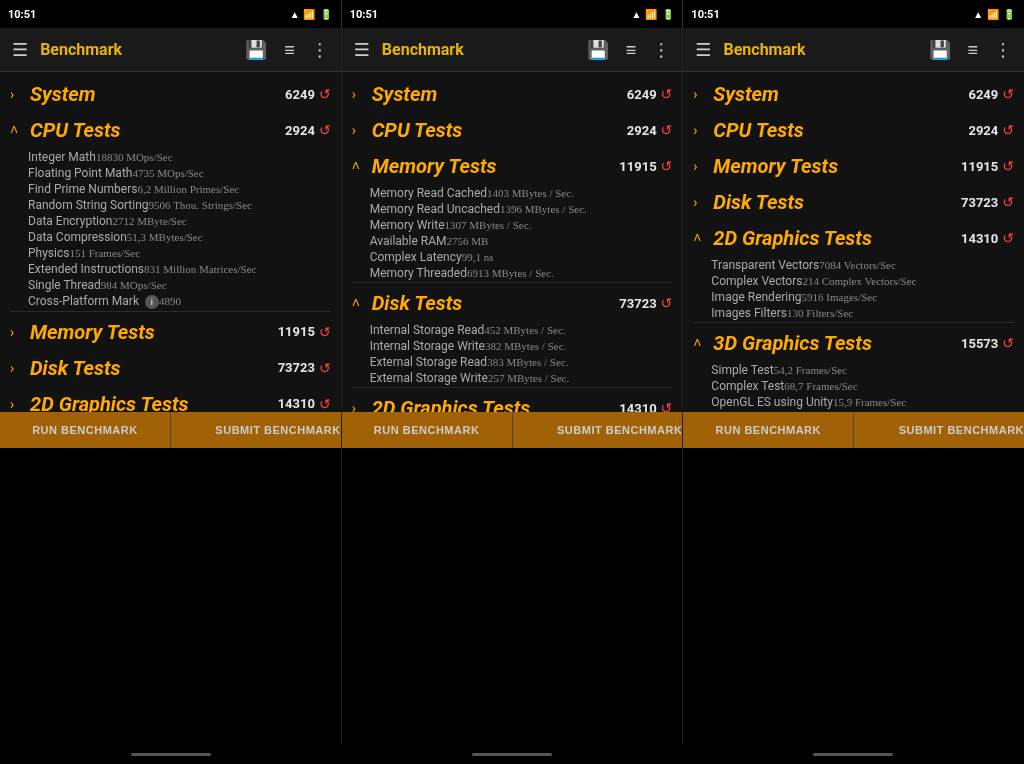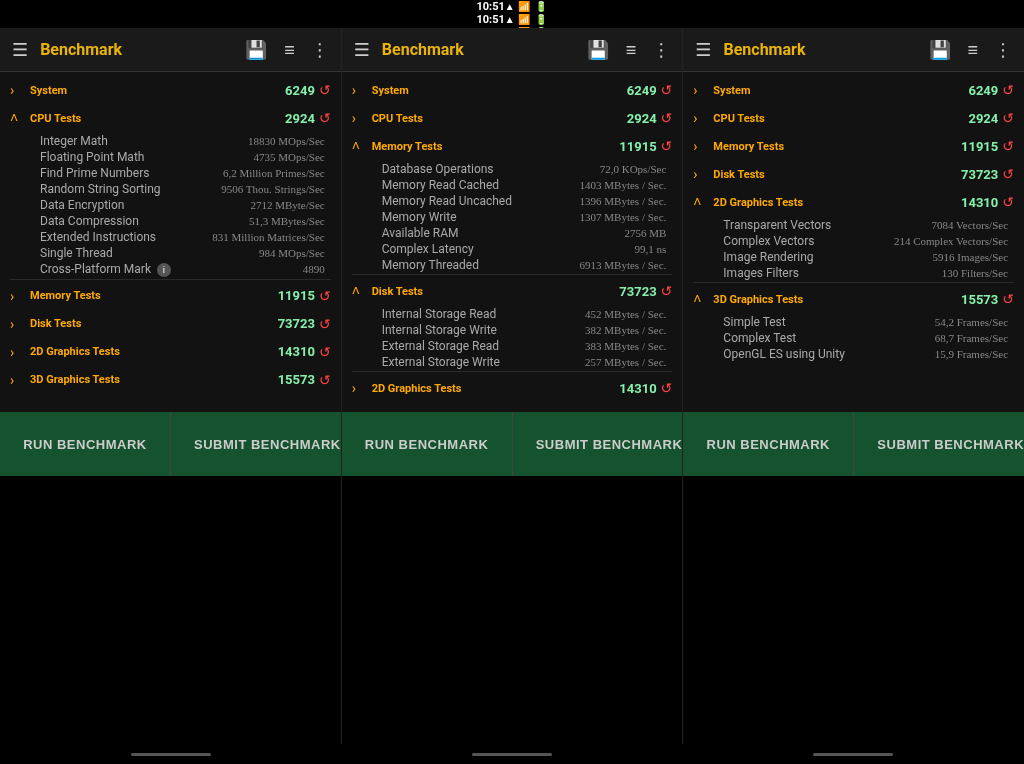--- a/index.html
+++ b/index.html
@@ -11,21 +11,20 @@
       height: 764px;
       overflow: hidden;
       display: flex;
       flex-direction: column;
     }
     .status-bar {
       display: flex;
       background: #000;
       height: 28px;
       align-items: center;
-      flex-direction: column;
     }
     .status-panel {
       flex: 1;
       display: flex;
       align-items: center;
       justify-content: space-between;
       padding: 0 8px;
       height: 100%;
     }
     .status-left {
@@ -103,28 +102,29 @@
       cursor: pointer;
     }
     .section-chevron {
       color: #ffaa00;
       font-size: 14px;
       margin-right: 6px;
       min-width: 14px;
     }
     .section-title {
       flex: 1;
-      font-size: 11px;
+      font-size: 20px;
       font-weight: bold;
+      font-style: italic;
     }
     .section-title.orange { color: #ffaa00; }
     .section-score {
       font-size: 13px;
       font-weight: bold;
-      color: #86efac;
+      color: #e5e5e5;
       margin-right: 4px;
     }
     .refresh-icon {
       color: #ff4444;
       font-size: 14px;
     }
     .test-item {
       padding: 2px 12px 0 28px;
     }
     .test-name {
@@ -133,40 +133,38 @@
     }
     .test-value {
       font-size: 11px;
       color: #888;
       text-align: right;
       padding-right: 4px;
       font-family: Liberation Serif, serif;
     }
     .test-row {
       display: flex;
-      justify-content: space-between;
       align-items: baseline;
-      margin-left: 12px;
     }
     .bottom-panel-buttons {
       flex: 1;
       display: flex;
       border-right: 1px solid #333;
     }
     .bottom-panel-buttons:last-child {
       border-right: none;
     }
     .btn {
       flex: 1;
-      height: 64px;
-      background: #14532d;
+      height: 36px;
+      background: #a16207;
       color: #ccc;
       border: none;
       border-right: 1px solid #444;
-      font-size: 13px;
+      font-size: 11px;
       font-weight: bold;
       letter-spacing: 0.5px;
       cursor: pointer;
       text-transform: uppercase;
     }
     .btn:last-child {
       border-right: none;
       text-align: right;
     }
     .nav-bar {
@@ -293,20 +291,26 @@
         </div>
       </div>
       <div class="test-item">
         <div class="test-row">
           <span class="test-name">Data Compression</span>
           <span class="test-value">51,3 MBytes/Sec</span>
         </div>
       </div>
       <div class="test-item">
         <div class="test-row">
+          <span class="test-name">Physics</span>
+          <span class="test-value">151 Frames/Sec</span>
+        </div>
+      </div>
+      <div class="test-item">
+        <div class="test-row">
           <span class="test-name">Extended Instructions</span>
           <span class="test-value">831 Million Matrices/Sec</span>
         </div>
       </div>
       <div class="test-item">
         <div class="test-row">
           <span class="test-name">Single Thread</span>
           <span class="test-value">984 MOps/Sec</span>
         </div>
       </div>
@@ -377,26 +381,20 @@
       </div>
 
       <div class="section-header">
         <span class="section-chevron" style="color:#ffaa00;">˄</span>
         <span class="section-title orange">Memory Tests</span>
         <span class="section-score">11915</span>
         <span class="refresh-icon">↺</span>
       </div>
       <div class="test-item">
         <div class="test-row">
-          <span class="test-name">Database Operations</span>
-          <span class="test-value">72,0 KOps/Sec</span>
-        </div>
-      </div>
-      <div class="test-item">
-        <div class="test-row">
           <span class="test-name">Memory Read Cached</span>
           <span class="test-value">1403 MBytes / Sec.</span>
         </div>
       </div>
       <div class="test-item">
         <div class="test-row">
           <span class="test-name">Memory Read Uncached</span>
           <span class="test-value">1396 MBytes / Sec.</span>
         </div>
       </div>

